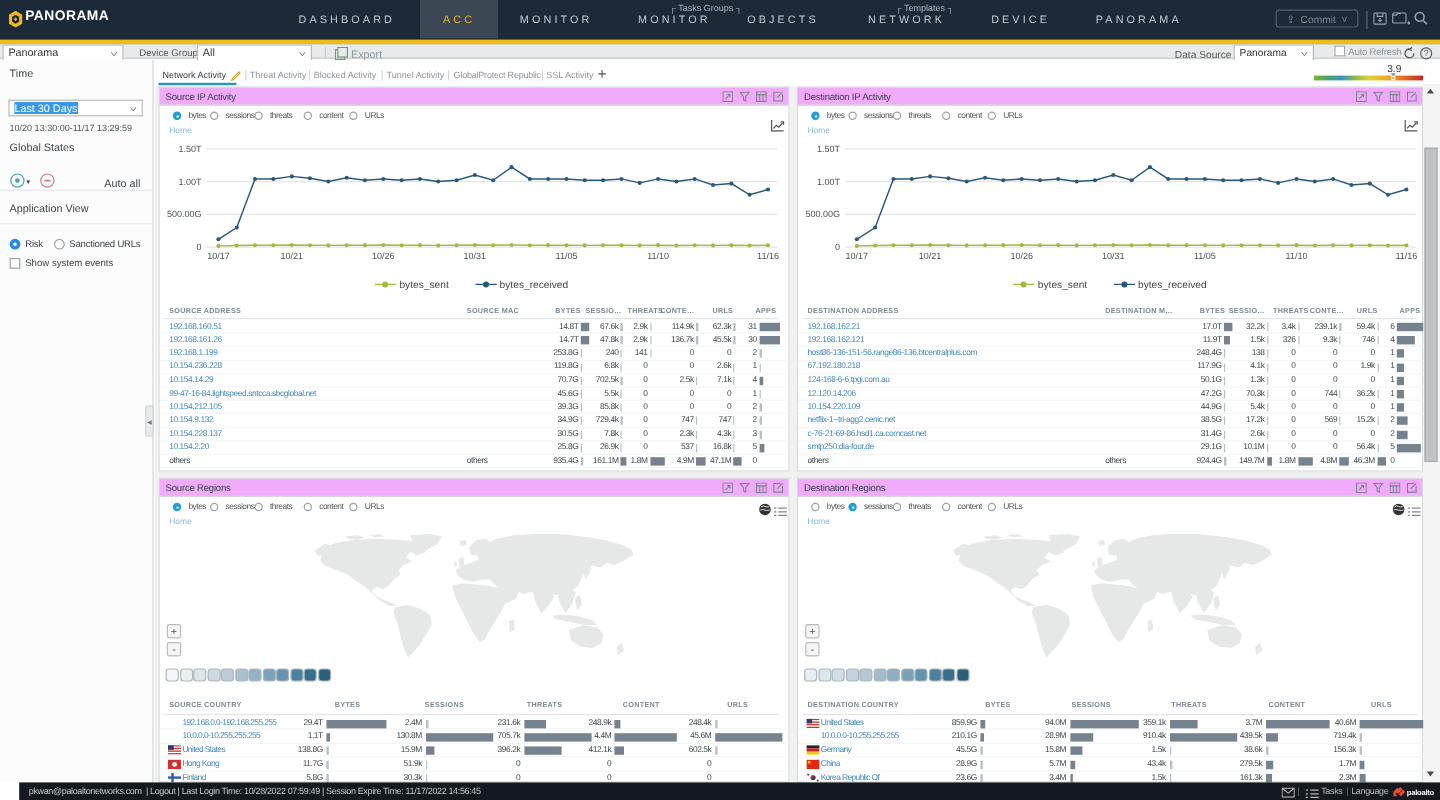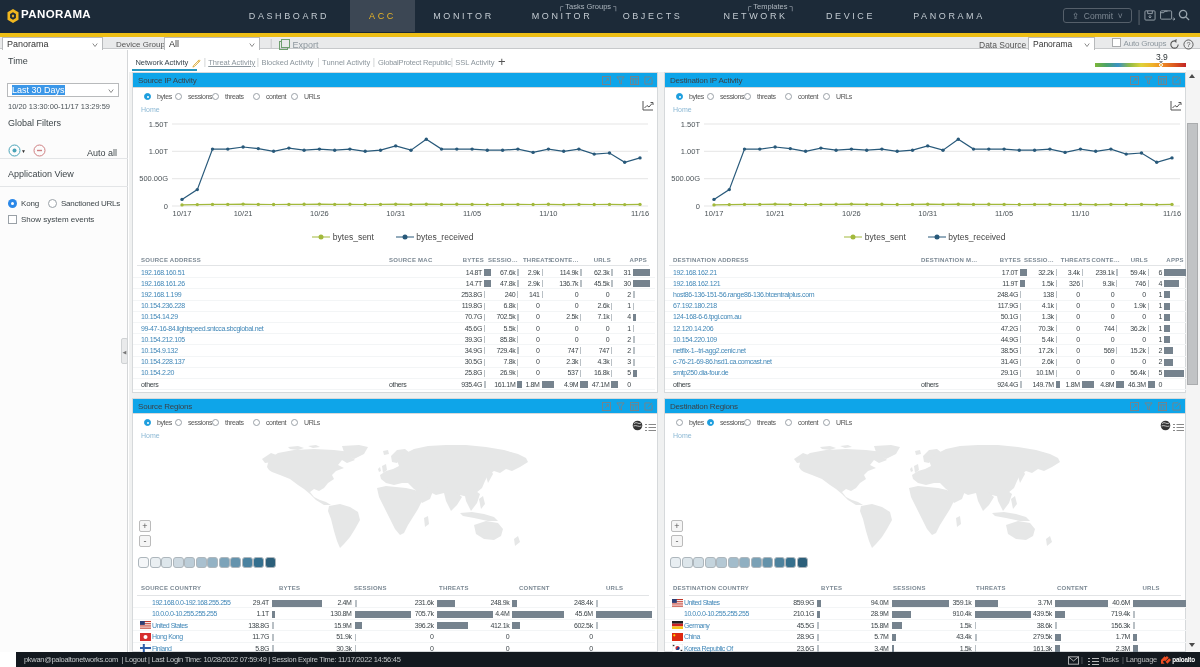--- a/index.html
+++ b/index.html
@@ -4,21 +4,21 @@
 body { width:1200px; height:667px; overflow:hidden; font-family:"Liberation Sans",sans-serif; background:#fff; position:relative; }
 .navbar { position:absolute; left:0; top:0; width:1200px; height:37px; background:#1c2a38; border-bottom:4px solid #eebe15; }
 .nav-it { position:absolute; color:#c3cbd2; font-size:9px; letter-spacing:2.6px; line-height:32px; text-align:center; }
 .toolbar { position:absolute; left:0; top:37px; width:1200px; height:12px; background:#e9eaeb; border-bottom:1px solid #c7c9cb; font-size:9px; color:#555; }
 .seldd { position:absolute; background:#fff; border:1px solid #b8babc; height:14px; font-size:9px; color:#333; line-height:13px; padding:0 4px; }
 .ddarrow { position:absolute; right:4px; top:4px; width:6px; height:6px; }
 .sidebar { position:absolute; left:0; top:50px; width:128px; height:602px; background:#fcfcfc; border-right:1px solid #d4d6d8; font-size:9px; color:#3d4549; }
 .content { position:absolute; left:129px; top:50px; width:1057px; height:602px; background:#f0f1f1; }
 .whitestrip { position:absolute; left:0; top:0; width:1057px; height:22px; background:#fff; }
 .panel { position:absolute; background:#fff; border:1px solid #d6d9db; }
-.phead { height:15px; background:#0ea5e9; border-bottom:1px solid #d6d9db; font-size:8px; letter-spacing:-0.2px; color:#3a4249; line-height:15px; padding-left:5px; position:relative; }
+.phead { height:15px; background:#f0abfc; border-bottom:1px solid #d6d9db; font-size:8px; letter-spacing:-0.2px; color:#3a4249; line-height:15px; padding-left:5px; position:relative; }
 .picons { position:absolute; right:4px; top:2px; display:flex; }
 .pic { margin-left:5px; }
 .rsel { width:7px; height:7px; border-radius:50%; background:#1d9ede; border:1px solid #1d9ede; position:absolute; display:inline-block; }
 .rsel::after { content:""; position:absolute; left:2px; top:2px; width:2.4px; height:2.4px; border-radius:50%; background:#fff; }
 .runsel { width:7px; height:7px; border-radius:50%; background:#fff; border:1px solid #9aa1a7; position:absolute; display:inline-block; }
 .rlab { font-size:7px; letter-spacing:-0.4px; color:#555; margin-left:3px; }
 .home { font-size:7px; color:#8cb8d4; }
 .lnk { color:#4288b8; letter-spacing:-0.35px; }
 .plain { color:#3d4549; letter-spacing:-0.35px; }
 .num { color:#3d4549; white-space:nowrap; letter-spacing:-0.35px; }
@@ -75,69 +75,69 @@
 <span style="position:absolute; left:279px; top:2px; color:#8d979e;">
 <svg width="11" height="11" viewBox="0 0 11 11" style="vertical-align:-2px">
         <rect x="0.5" y="2.5" width="8" height="8" fill="none" stroke="#6f9f6f"></rect>
         <rect x="2.5" y="0.5" width="8" height="8" fill="#e9eaeb" stroke="#6f9f6f"></rect>
       </svg>
 Export</span>
 <span style="position:absolute; left:979px; top:3px; font-size:8.5px;">Data Source</span>
 <div class="seldd" style="left:1028px; top:0px; width:67px; font-size:8.5px;">Panorama<svg class="ddarrow" viewBox="0 0 8 6">
         <path d="M1,1 L4,5 L7,1" fill="none" stroke="#666"></path>
       </svg></div>
-<span style="position:absolute; left:1112px; top:1px;"><span style="display:inline-block;width:9px;height:9px;border:1px solid #a9abad;background:#fff;vertical-align:-1px;"></span> <span style="color:#8d979e;font-size:8px;letter-spacing:-0.2px;">Auto Groups</span></span>
+<span style="position:absolute; left:1112px; top:1px;"><span style="display:inline-block;width:9px;height:9px;border:1px solid #a9abad;background:#fff;vertical-align:-1px;"></span> <span style="color:#8d979e;font-size:8px;letter-spacing:-0.2px;">Auto Refresh</span></span>
 <svg width="11" height="11" viewBox="0 0 12 12" style="position:absolute;left:1169px;top:2px;">
       <path d="M10,6 A4,4 0 1 1 6,2 M6,2 L8.5,0.8 M6,2 L8.2,3.6" fill="none" stroke="#555" stroke-width="1.2"></path>
     </svg>
 <svg width="11" height="11" viewBox="0 0 12 12" style="position:absolute;left:1183px;top:2px;">
       <circle cx="6" cy="6" r="5" fill="none" stroke="#555"></circle>
       <text x="6" y="8.6" font-size="8" fill="#555" text-anchor="middle">?</text>
     </svg>
 </div>
 <div class="sidebar">
 <div style="position:absolute; left:8px; top:6px;">Time</div>
 <div class="seldd" style="left:7px; top:33px; width:112px;"><span style="background:#3b97e8; color:#fff;">Last 30 Days</span><svg class="ddarrow" viewBox="0 0 8 6">
         <path d="M1,1 L4,5 L7,1" fill="none" stroke="#666"></path>
       </svg></div>
 <div style="position:absolute; left:8px; top:52px; font-size:7.5px; color:#4a5257; white-space:nowrap;">10/20 13:30:00-11/17 13:29:59</div>
-<div style="position:absolute; left:8px; top:68px;">Global Filters</div>
+<div style="position:absolute; left:8px; top:68px;">Global States</div>
 <div style="position:absolute; left:8px; top:94px;">
 <svg width="13" height="13" viewBox="0 0 13 13">
         <circle cx="6.5" cy="6.5" r="5.5" fill="none" stroke="#49a3b8"></circle>
         <circle cx="6.5" cy="6.5" r="2" fill="#49a3b8"></circle>
       </svg><span style="font-size:5px; vertical-align:4px; color:#333;">▼</span>
 <svg width="13" height="13" viewBox="0 0 13 13" style="margin-left:5px;">
         <circle cx="6.5" cy="6.5" r="5.5" fill="none" stroke="#cf7f82"></circle>
         <line x1="4" y1="6.5" x2="9" y2="6.5" stroke="#cf7f82" stroke-width="1.4"></line>
       </svg>
 </div>
 <div style="position:absolute; right:10px; top:98px; color:#3d4549;">Auto all</div>
 <div style="position:absolute; left:8px; top:119px;">Application View</div>
 <div style="position:absolute; left:0px; top:108px; width:128px; border-top:1px solid #e3e5e7;"></div>
 <div style="position:absolute; left:0px; top:136px; width:128px; border-top:1px solid #e3e5e7;"></div>
 <div style="position:absolute; left:8px; top:149px; display:flex; align-items:center; white-space:nowrap; font-size:8px; letter-spacing:-0.2px;">
 <span style="width:9px;height:9px;border-radius:50%;background:#2b88e8;position:relative;display:inline-block;flex:none;">
         <span style="position:absolute;left:3px;top:3px;width:3px;height:3px;border-radius:50%;background:#fff;"></span>
       </span>
-<span style="margin-left:4px;">Kong</span>
+<span style="margin-left:4px;">Risk</span>
 <span style="width:9px;height:9px;border-radius:50%;background:#fff;border:1px solid #9aa1a7;display:inline-block;margin-left:9px;flex:none;"></span>
 <span style="margin-left:4px;">Sanctioned URLs</span>
 </div>
 <div style="position:absolute; left:8px; top:165px; display:flex; align-items:center; white-space:nowrap;">
 <span style="width:9px;height:9px;border:1px solid #9aa1a7;background:#fff;display:inline-block;flex:none;"></span>
 <span style="margin-left:4px; font-size:8px;">Show system events</span>
 </div>
 <div style="position:absolute; right:-1px; top:288px; width:7px; height:26px; background:#e9eaeb; border:1px solid #cfd2d4; border-radius:2px; font-size:5px; line-height:26px; color:#777; text-align:center;">◀</div>
 </div>
 <div class="content">
     <div class="whitestrip"></div>
     <div style="position:absolute; left:0px; top:0px; height:20px; width:520px;">
       <span style="position:absolute; left:6.4px; top:8px; font-size:7.5px; letter-spacing:0px; color:#36424a; white-space:nowrap;">Network Activity</span>
-      <span style="position:absolute; left:79.2px; top:8px; font-size:7.5px; letter-spacing:0px; color:#8b959c; white-space:nowrap;text-decoration:underline;">Threat Activity</span>
+      <span style="position:absolute; left:79.2px; top:8px; font-size:7.5px; letter-spacing:0px; color:#8b959c; white-space:nowrap;">Threat Activity</span>
       <span style="position:absolute; left:132.4px; top:8px; font-size:7.5px; letter-spacing:0px; color:#8b959c; white-space:nowrap;">Blocked Activity</span>
       <span style="position:absolute; left:193.1px; top:8px; font-size:7.5px; letter-spacing:0px; color:#8b959c; white-space:nowrap;">Tunnel Activity</span>
       <span style="position:absolute; left:249.0px; top:8px; font-size:7.5px; letter-spacing:-0.18px; color:#8b959c; white-space:nowrap;">GlobalProtect Republic</span>
       <span style="position:absolute; left:326.2px; top:8px; font-size:7.5px; letter-spacing:0px; color:#8b959c; white-space:nowrap;">SSL Activity</span>
       <span style="position:absolute; left:74.8px; top:7px; color:#c9ccce; font-size:9px;">|</span>
       <span style="position:absolute; left:127.7px; top:7px; color:#c9ccce; font-size:9px;">|</span>
       <span style="position:absolute; left:188.3px; top:7px; color:#c9ccce; font-size:9px;">|</span>
       <span style="position:absolute; left:243.8px; top:7px; color:#c9ccce; font-size:9px;">|</span>
       <span style="position:absolute; left:321.8px; top:7px; color:#c9ccce; font-size:9px;">|</span>
       <svg width="9" height="9" viewBox="0 0 10 10" style="position:absolute;left:63px;top:9px;">

